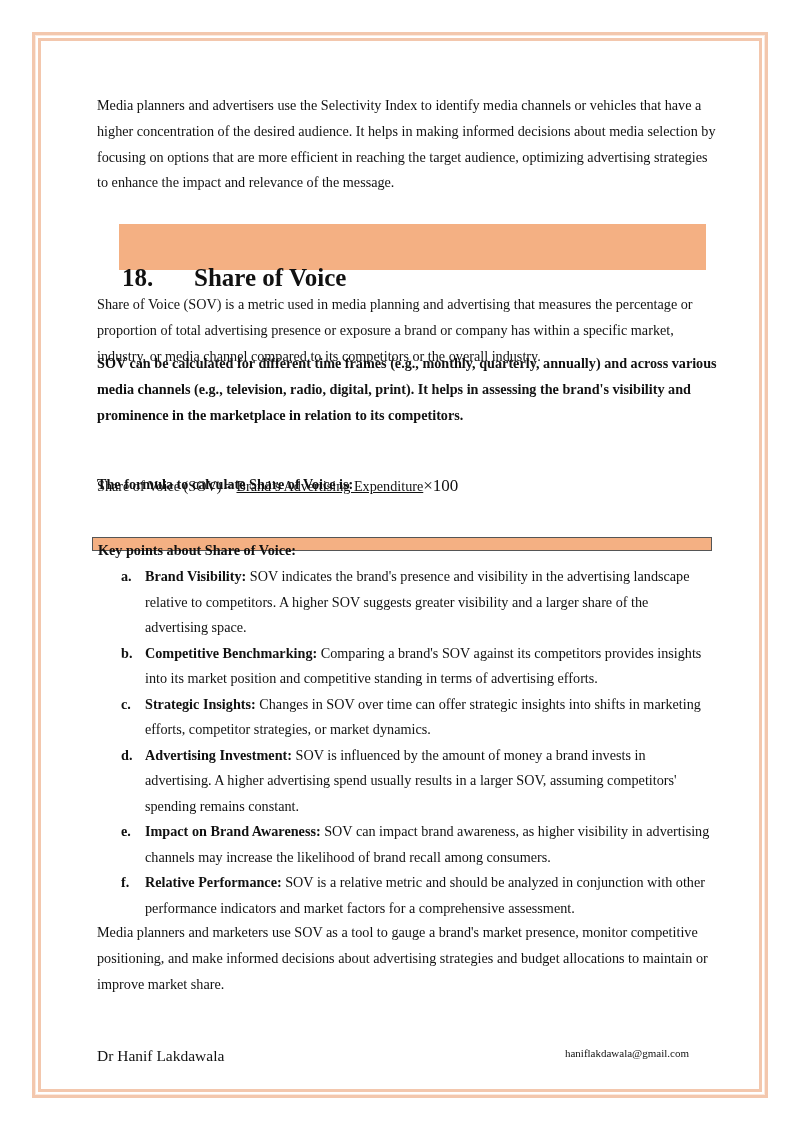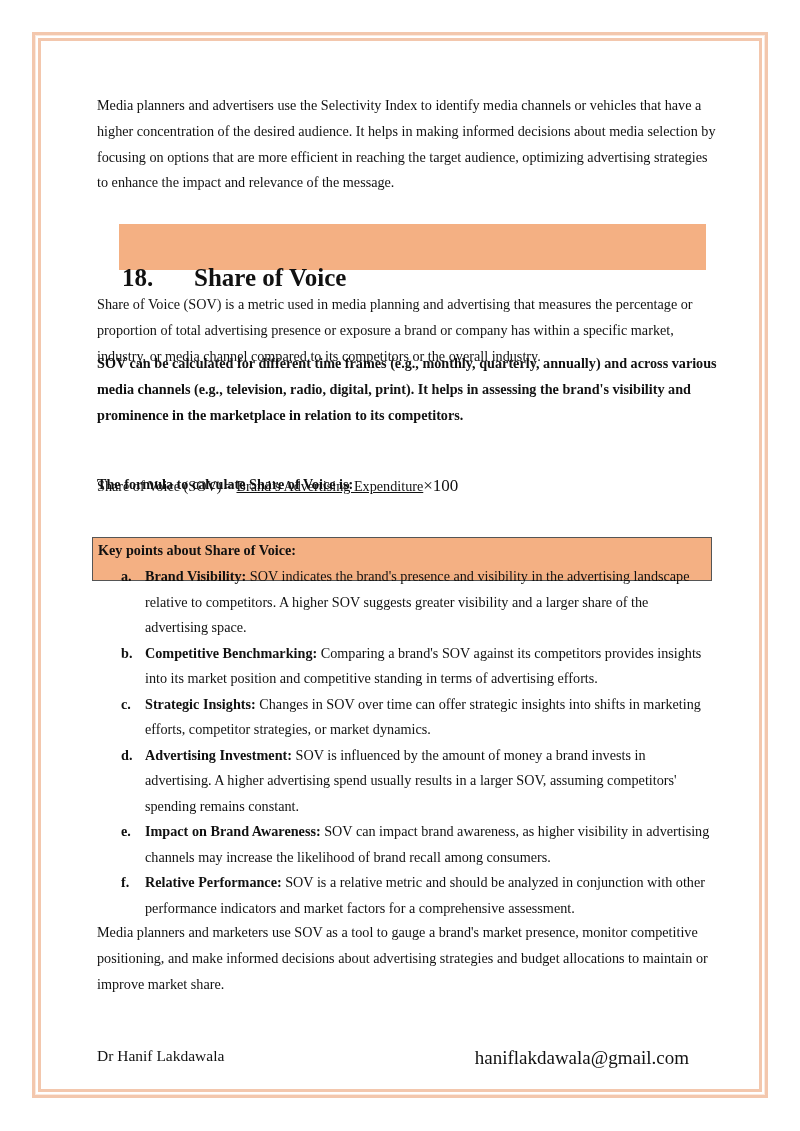--- a/index.html
+++ b/index.html
@@ -13,29 +13,29 @@
          border: 1px solid #fbe9de; box-sizing: border-box; }
   .para { position: absolute; left: 97px; width: 620px; font-size: 14.2px; line-height: 25.8px; margin: 0; }
   .heading-box { position: absolute; left: 119px; top: 224px; width: 587px; height: 46px;
          background: #f4b083; box-sizing: border-box; }
   .heading-num { position: absolute; left: 3px; top: 2px; font-weight: bold; font-size: 25px; margin-top: 38px; }
   .heading-text { position: absolute; left: 75px; top: 2px; font-weight: bold; font-size: 25px; margin-top: 38px; }
   .bold-line { position: absolute; left: 97px; font-weight: bold; font-size: 14.2px; }
   .formula { position: absolute; left: 97px; top: 477px; font-size: 14.2px; line-height: 17px; }
   .formula .num { text-decoration: underline; }
   .formula .times { font-size: 17px; text-align: center; }
-  .kp-box { position: absolute; left: 92px; top: 537px; width: 620px; height: 44px;
+  .kp-box { position: absolute; left: 92px; top: 537px; width: 620px; height: 14px;
          background: #f4b083; border: 1px solid #555; box-sizing: border-box; }
   .kp-title { position: absolute; left: 5px; top: 4px; font-weight: bold; font-size: 14.2px; }
   .list { position: absolute; left: 121px; top: 564px; width: 590px; margin: 0; padding: 0; list-style: none; }
   .list li { position: relative; padding-left: 24px; font-size: 14.2px; line-height: 25.5px; }
   .list .marker { position: absolute; left: 0; top: 0; font-weight: bold; }
   .list .term { font-weight: bold; }
   .footer-left { position: absolute; left: 97px; top: 1047px; font-size: 15.5px; }
-  .footer-right { position: absolute; right: 111px; top: 1047px; font-size: 19px; }
+  .footer-right { position: absolute; right: 111px; top: 1047px; font-size: 11px; }
 </style>
 </head>
 <body>
 
 <div class="frame-outer"></div>
 <div class="frame-mid"></div>
 <div class="frame-inner"></div>
 
 <p class="para" style="top:93px;">Media planners and advertisers use the Selectivity Index to identify media channels or vehicles that have a higher concentration of the desired audience. It helps in making informed decisions about media selection by focusing on options that are more efficient in reaching the target audience, optimizing advertising strategies to enhance the impact and relevance of the message.</p>
 

